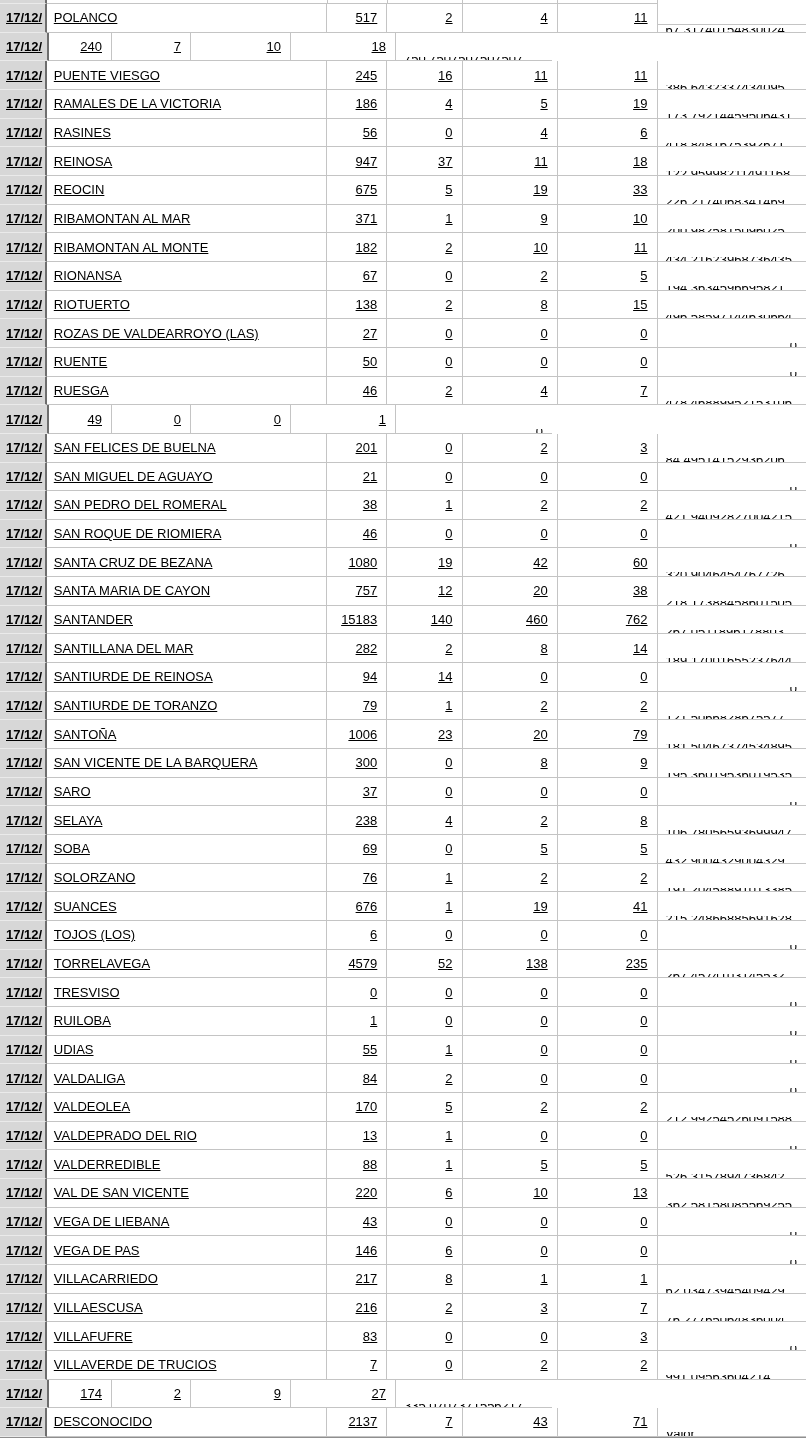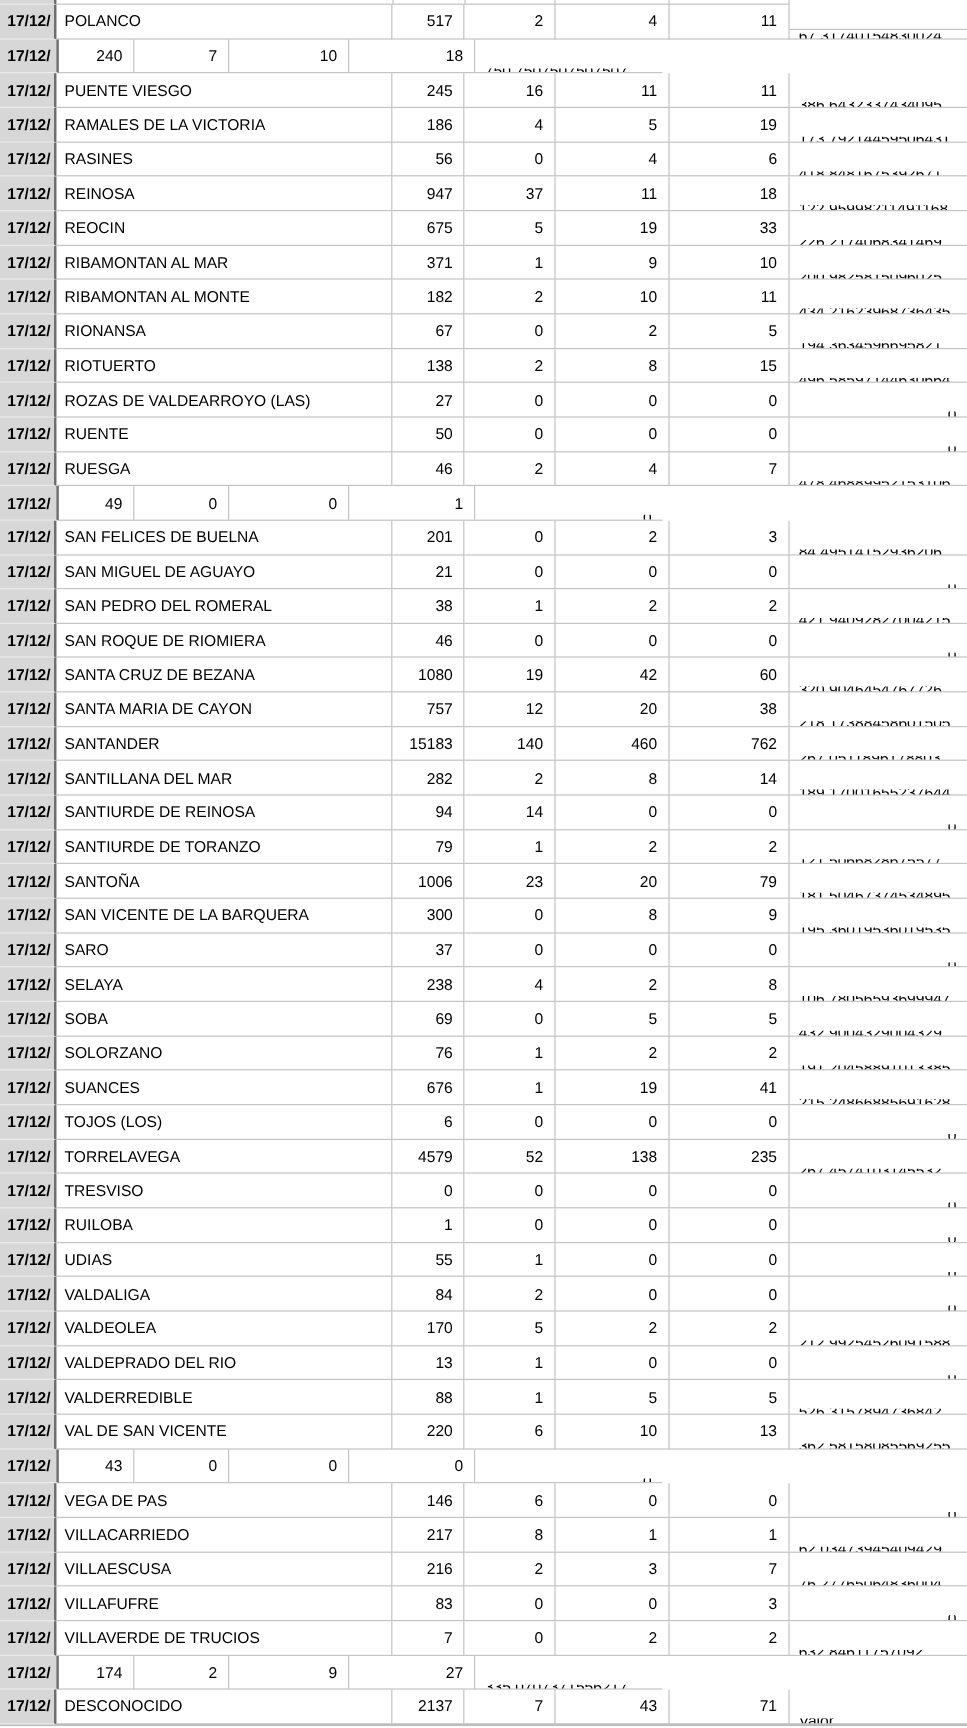--- a/index.html
+++ b/index.html
@@ -1,21 +1,21 @@
 <!DOCTYPE html>
 <html><head>
 <meta charset="utf-8">
 <style>
   html,body{margin:0;padding:0;}
   body{
     width:806px;height:1440px;overflow:hidden;background:#ffffff;
     font-family:"Liberation Sans",sans-serif;font-size:13px;color:#000;
   }
   .table{width:806px;border-bottom:1px solid #8f8f8f;}
-  .row{display:flex;height:28.66px;box-sizing:border-box;}
+  .row{display:flex;height:28.66px;box-sizing:border-box;text-decoration:underline;}
   .row.partial{height:4px;}
   .row.partial .cell{padding:0;}
   .cell{
     box-sizing:border-box;display:flex;align-items:center;
     border-right:1px solid #c4c4c4;border-bottom:1px solid #c4c4c4;
     white-space:nowrap;overflow:hidden;
   }
   .cell.date{
     width:49px;background:#d7d7d7;font-weight:bold;
     border-right:2px solid #6e6e6e;border-bottom:1px solid #eaeaea;
@@ -416,20 +416,21 @@
         <div class="cell date">17/12/</div>
         <div class="cell name">VAL DE SAN VICENTE</div>
         <div class="cell num c1">220</div>
         <div class="cell num c2">6</div>
         <div class="cell num c3">10</div>
         <div class="cell num c4">13</div>
         <div class="cell rate">362.58158085569255</div>
       </div>
       <div class="row">
         <div class="cell date">17/12/</div>
+        <div class="cell name">VEGA DE LIEBANA</div>
         <div class="cell num c1">43</div>
         <div class="cell num c2">0</div>
         <div class="cell num c3">0</div>
         <div class="cell num c4">0</div>
         <div class="cell rate right">0</div>
       </div>
       <div class="row">
         <div class="cell date">17/12/</div>
         <div class="cell name">VEGA DE PAS</div>
         <div class="cell num c1">146</div>
@@ -465,21 +466,21 @@
         <div class="cell num c4">3</div>
         <div class="cell rate right">0</div>
       </div>
       <div class="row">
         <div class="cell date">17/12/</div>
         <div class="cell name">VILLAVERDE DE TRUCIOS</div>
         <div class="cell num c1">7</div>
         <div class="cell num c2">0</div>
         <div class="cell num c3">2</div>
         <div class="cell num c4">2</div>
-        <div class="cell rate">632.84611757092</div>
+        <div class="cell rate">991.09563604214</div>
       </div>
       <div class="row">
         <div class="cell date">17/12/</div>
         <div class="cell num c1">174</div>
         <div class="cell num c2">2</div>
         <div class="cell num c3">9</div>
         <div class="cell num c4">27</div>
         <div class="cell rate">335.0707371556217</div>
       </div>
       <div class="row">

